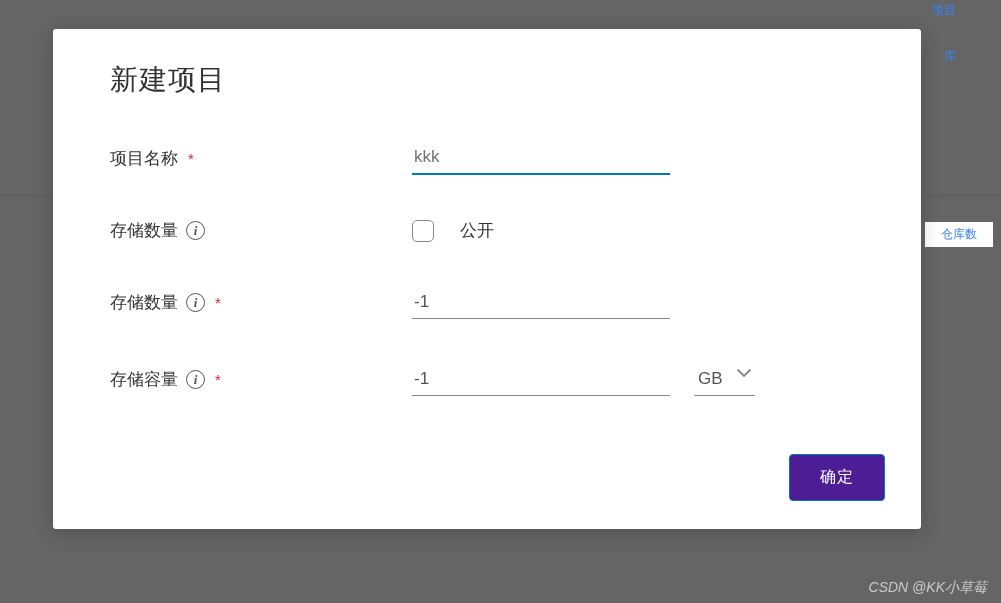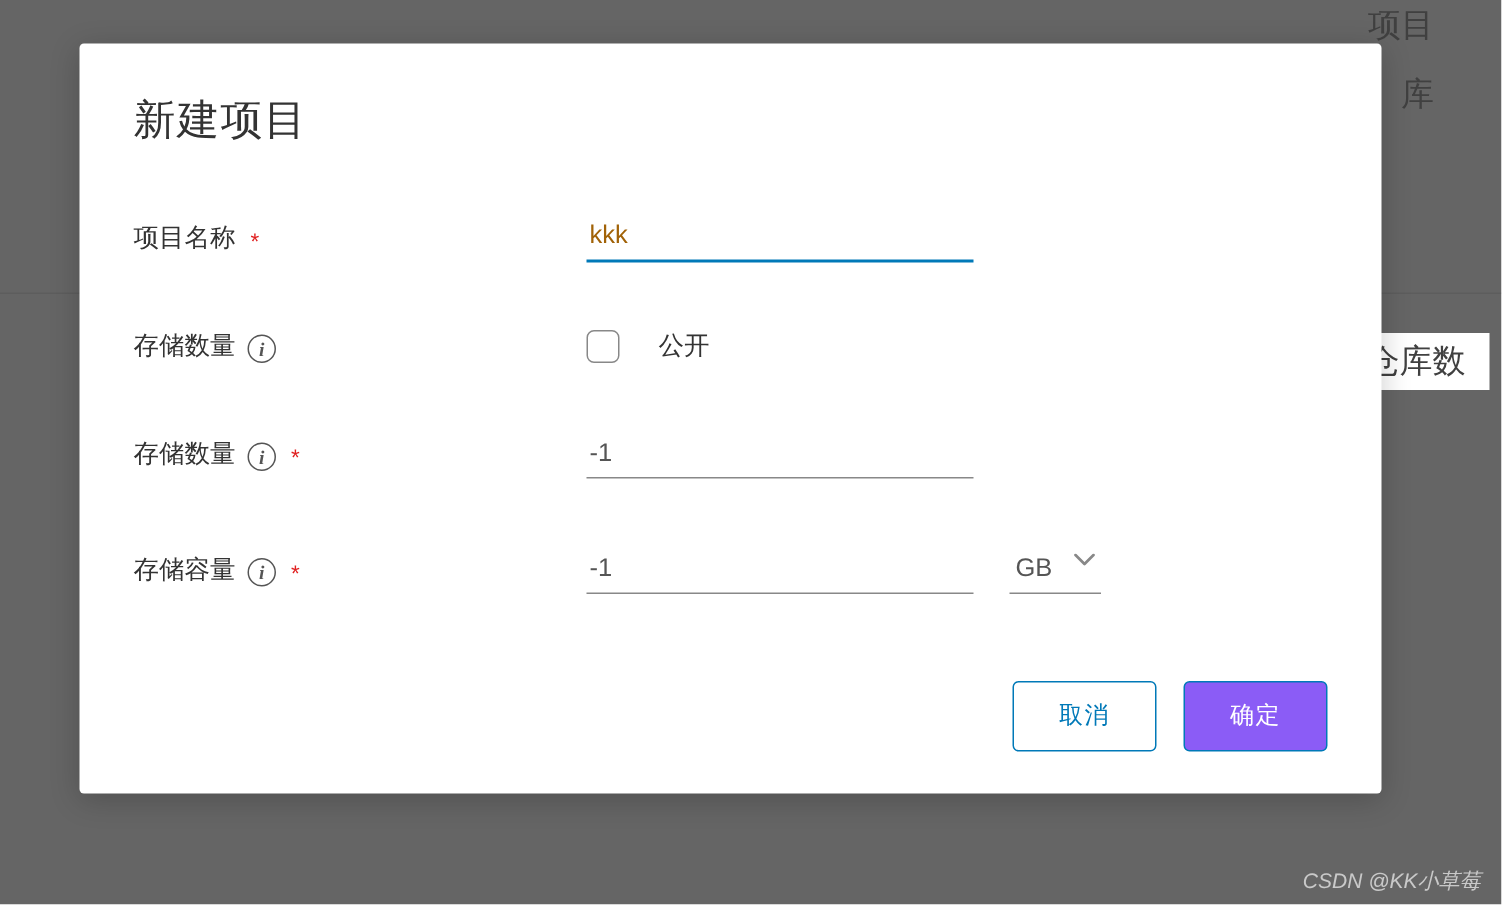--- a/index.html
+++ b/index.html
@@ -18,22 +18,22 @@
     .backdrop {
       position: absolute;
       top: 0;
       left: 0;
       width: 100%;
       height: 100%;
       background: rgba(50, 50, 50, 0.75);
     }
     .bg-text {
       position: absolute;
-      color: #404040;
-      font-size: 22px;
+      color: #3b82f6;
+      font-size: 12px;
     }
     .bg-text.top1 { top: 2px; right: 45px; }
     .bg-text.top2 { top: 48px; right: 45px; }
     .bg-text.right1 { top: 222px; right: 8px; background:#fff; padding:4px 16px; }
     .bg-bar {
       position: absolute;
       left: 0;
       right: 0;
       height: 56px;
       background: #fff;
@@ -42,40 +42,40 @@
     .bg-bar.two { top: 210px; }
     .modal {
       position: absolute;
       top: 29px;
       left: 53px;
       width: 868px;
       height: 500px;
       background: #fff;
       border-radius: 3px;
       box-shadow: 0 4px 20px rgba(0,0,0,0.2);
-      padding: 32px 36px 28px 36px;
+      padding: 32px 36px 28px 57px;
       display: flex;
       flex-direction: column;
     }
     .modal-title {
       font-size: 28px;
       font-weight: 400;
       color: #333;
       margin-bottom: 42px;
       letter-spacing: 1px;
     }
     .form-row {
       display: flex;
       align-items: center;
       margin-bottom: 44px;
     }
     .form-label {
       width: 302px;
       display: flex;
-      align-items: flex-end;
+      align-items: center;
       font-size: 17px;
       color: #333;
       font-weight: 500;
     }
     .info-icon {
       display: inline-flex;
       align-items: center;
       justify-content: center;
       width: 19px;
       height: 19px;
@@ -104,21 +104,21 @@
       border-bottom: 1px solid #888;
       padding: 6px 2px;
       font-size: 17px;
       width: 258px;
       outline: none;
       background: transparent;
       color: #555;
     }
     .text-input.focused {
       border-bottom: 2px solid #0079b8;
-      color: #a16207;
+      color: #737373;
     }
     .checkbox-wrap {
       display: flex;
       align-items: center;
       gap: 26px;
     }
     .checkbox {
       width: 22px;
       height: 22px;
       border: 1.5px solid #888;
@@ -158,21 +158,21 @@
       cursor: pointer;
       border: 1px solid transparent;
       letter-spacing: 1px;
     }
     .btn-secondary {
       background: #fff;
       border-color: #0079b8;
       color: #0079b8;
     }
     .btn-primary {
-      background: #8b5cf6;
+      background: #4c1d95;
       border-color: #0079b8;
       color: #fff;
     }
     .watermark {
       position: absolute;
       bottom: 6px;
       right: 14px;
       color: rgba(255,255,255,0.65);
       font-size: 14px;
       font-family: sans-serif;
@@ -239,18 +239,17 @@
       <div class="select-wrap">
         <span class="select-value">GB</span>
         <svg class="chevron-down" viewBox="0 0 14 8">
             <path d="M1 1 L7 7 L13 1" stroke="#888" stroke-width="1.8" fill="none" stroke-linecap="round"></path>
           </svg>
       </div>
     </div>
   </div>
 
   <div class="modal-footer">
-    <button class="btn btn-secondary">取消</button>
     <button class="btn btn-primary">确定</button>
   </div>
 </div>
 
 <div class="watermark">CSDN @KK小草莓</div>
 
 </body></html>

